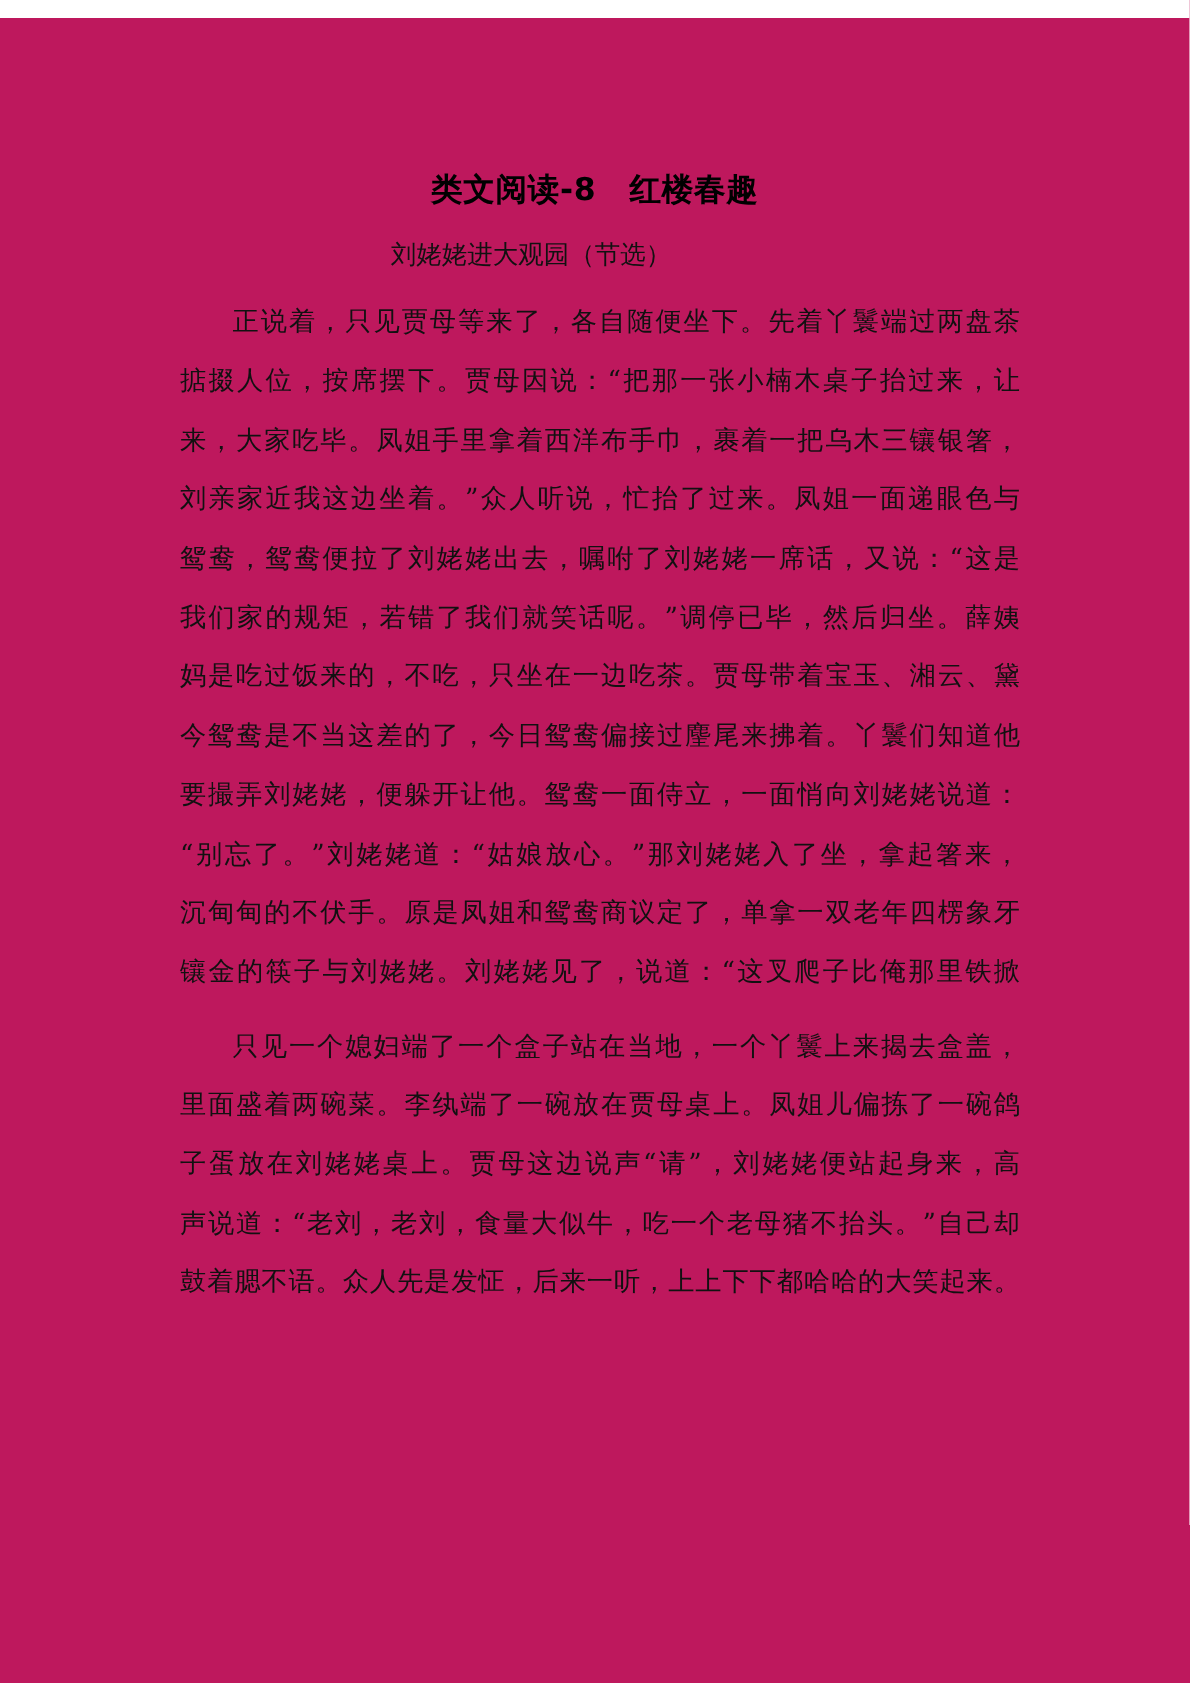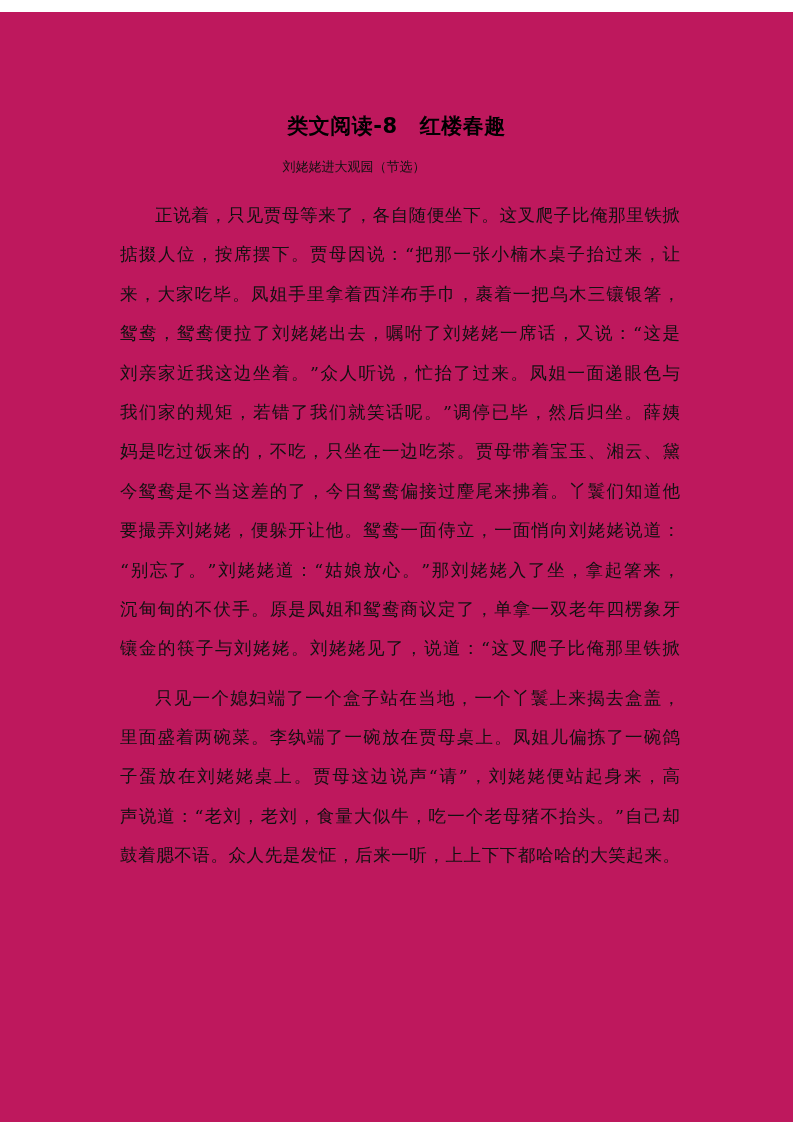--- a/index.html
+++ b/index.html
@@ -5,45 +5,45 @@
     html, body { margin: 0; padding: 0; background: #ffffff; }
     body { width: 793px; height: 1122px; position: relative; overflow: hidden;
            font-family: "DejaVu Serif", "Liberation Serif", serif; color: #111; }
     .page { position: absolute; left: 0; top: 12px; width: 793px; height: 1122px; background: #be185d; }
     .title { position: absolute; top: 100px; left: 0; width: 793px; text-align: center;
              font-family: "DejaVu Sans", "Liberation Sans", sans-serif; font-weight: bold;
              font-size: 21px; letter-spacing: 0.5px; color: #000; }
     .title .gap { display: inline-block; width: 22px; }
     .subtitle { position: absolute; top: 146px; left: 0; width: 708px; text-align: center;
                 font-family: "DejaVu Sans", "Liberation Sans", sans-serif;
-                font-size: 13px; color: #111; }
+                font-size: 17px; color: #111; }
     .body { position: absolute; left: 120px; top: 184px; width: 560px; }
     .line { height: 39.4px; line-height: 39.4px; font-size: 17.5px; white-space: nowrap;
             text-align: justify; text-align-last: justify; letter-spacing: 0px; }
     .line.last { text-align-last: left; }
     .line.indent { padding-left: 35px; }
     .para-gap { height: 10px; }
   </style>
 </head>
 <body>
 
 <div class="page">
   <div class="title">
     <span>类文阅读-8</span><span class="gap"></span><span>红楼春趣</span>
   </div>
   <div class="subtitle">刘姥姥进大观园（节选）</div>
 
   <div class="body">
 
     <div>
-      <div class="line indent">正说着，只见贾母等来了，各自随便坐下。这叉爬子比俺那里铁掀</div>
+      <div class="line indent">正说着，只见贾母等来了，各自随便坐下。先着丫鬟端过两盘茶</div>
       <div class="line">掂掇人位，按席摆下。贾母因说：“把那一张小楠木桌子抬过来，让</div>
       <div class="line">来，大家吃毕。凤姐手里拿着西洋布手巾，裹着一把乌木三镶银箸，</div>
+      <div class="line">刘亲家近我这边坐着。”众人听说，忙抬了过来。凤姐一面递眼色与</div>
       <div class="line">鸳鸯，鸳鸯便拉了刘姥姥出去，嘱咐了刘姥姥一席话，又说：“这是</div>
-      <div class="line">刘亲家近我这边坐着。”众人听说，忙抬了过来。凤姐一面递眼色与</div>
       <div class="line">我们家的规矩，若错了我们就笑话呢。”调停已毕，然后归坐。薛姨</div>
       <div class="line">妈是吃过饭来的，不吃，只坐在一边吃茶。贾母带着宝玉、湘云、黛</div>
       <div class="line">今鸳鸯是不当这差的了，今日鸳鸯偏接过麈尾来拂着。丫鬟们知道他</div>
       <div class="line">要撮弄刘姥姥，便躲开让他。鸳鸯一面侍立，一面悄向刘姥姥说道：</div>
       <div class="line">“别忘了。”刘姥姥道：“姑娘放心。”那刘姥姥入了坐，拿起箸来，</div>
       <div class="line">沉甸甸的不伏手。原是凤姐和鸳鸯商议定了，单拿一双老年四楞象牙</div>
       <div class="line">镶金的筷子与刘姥姥。刘姥姥见了，说道：“这叉爬子比俺那里铁掀</div>
     </div>
 
     <div class="para-gap"></div>

